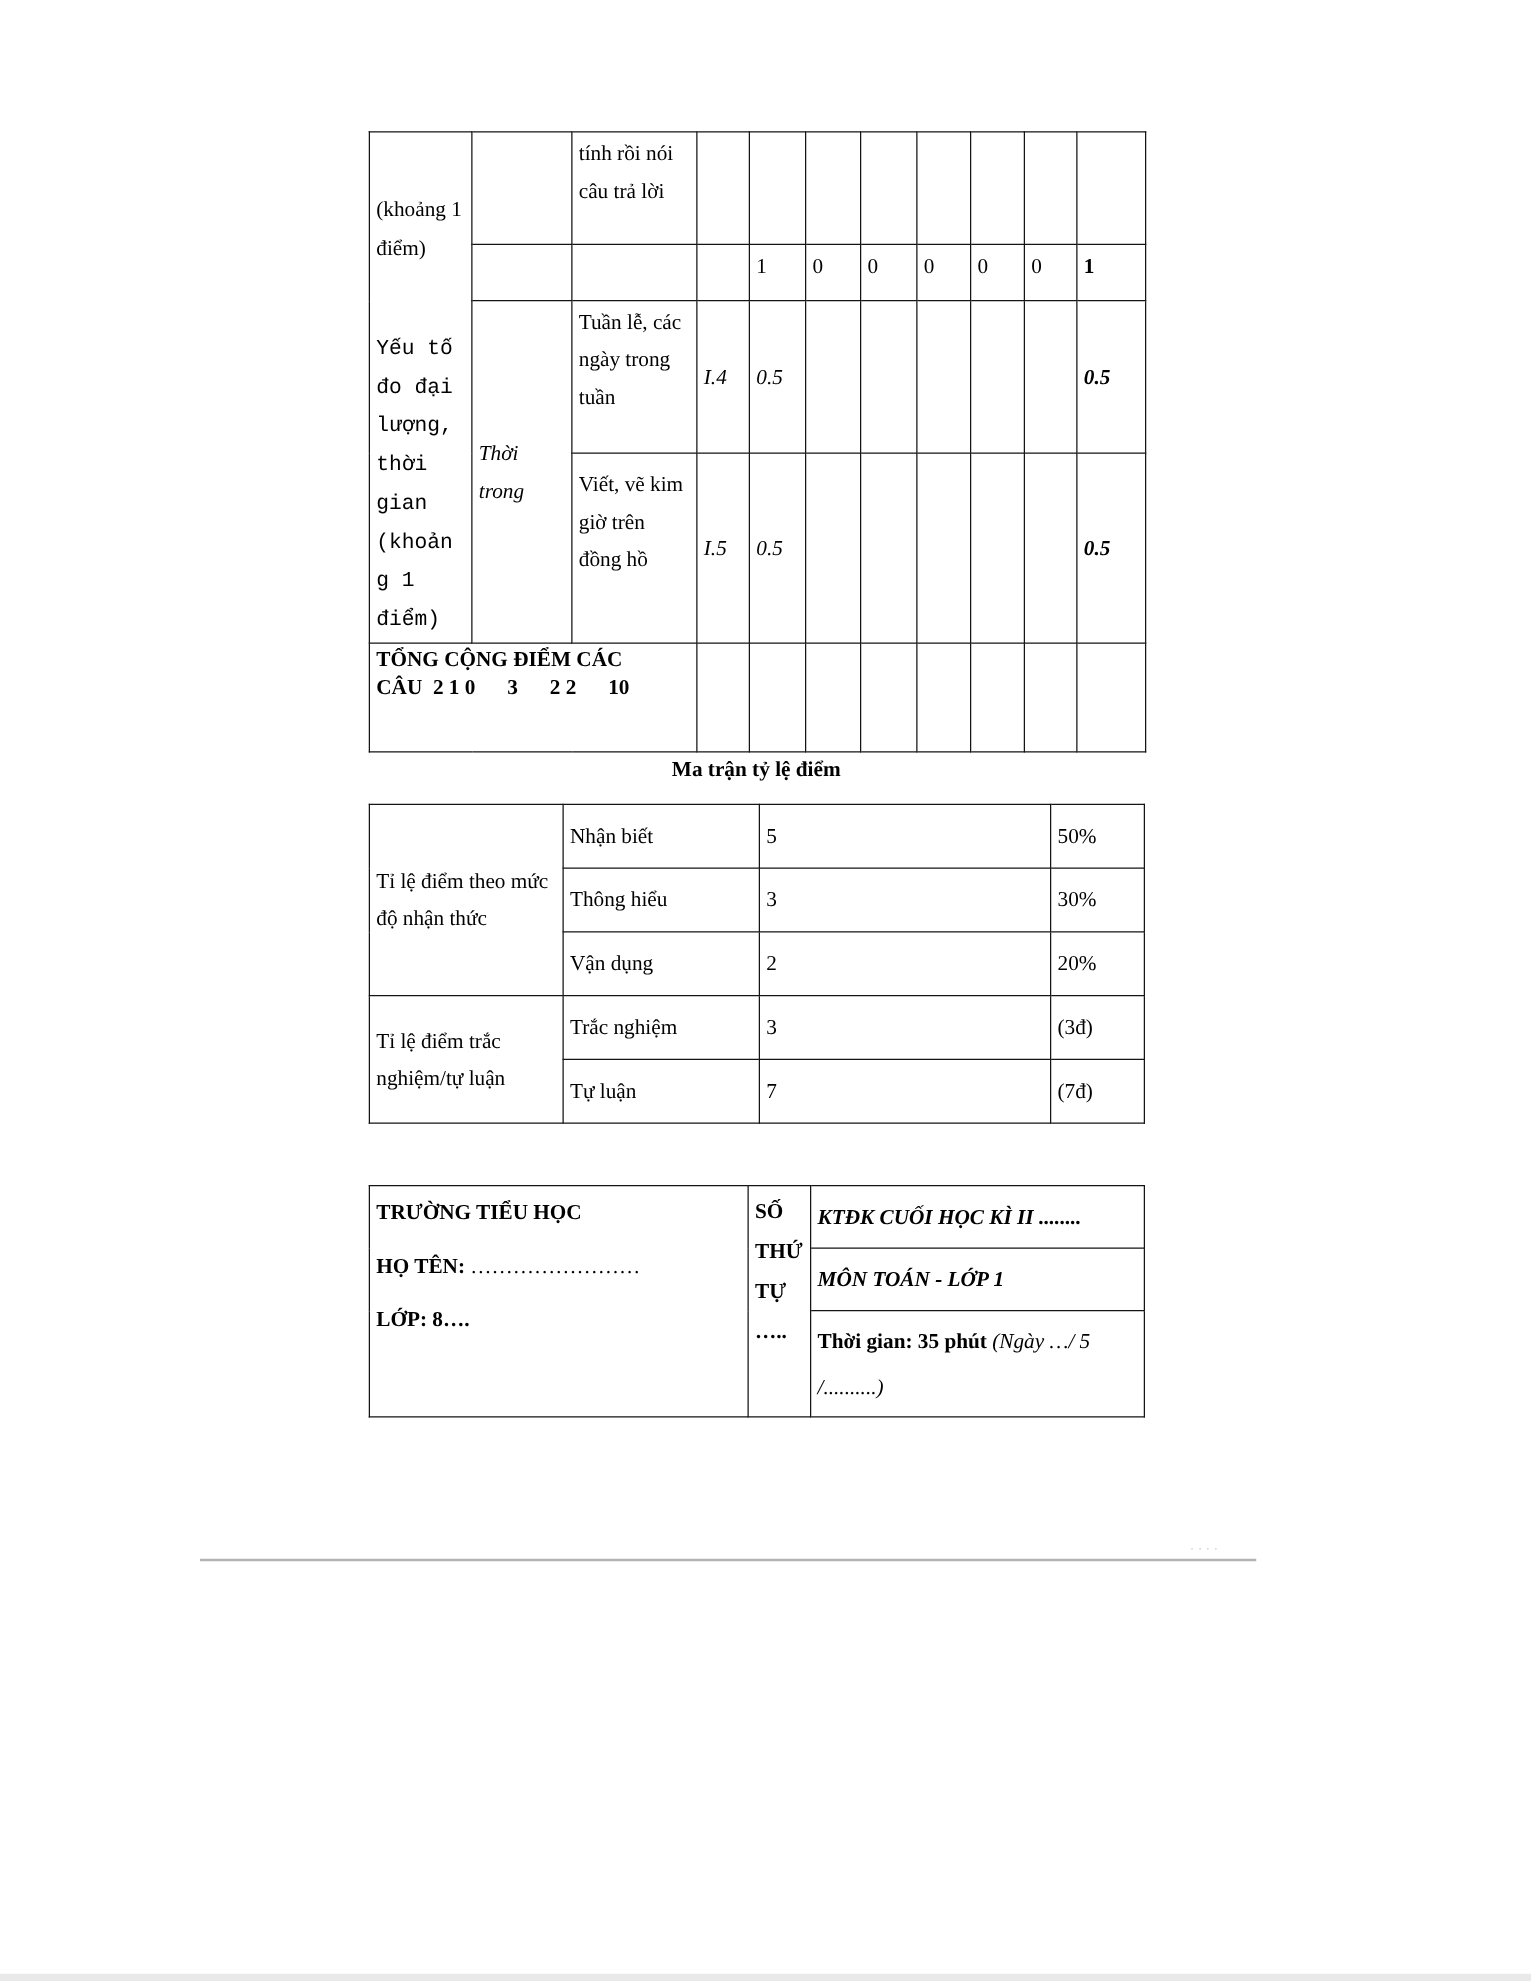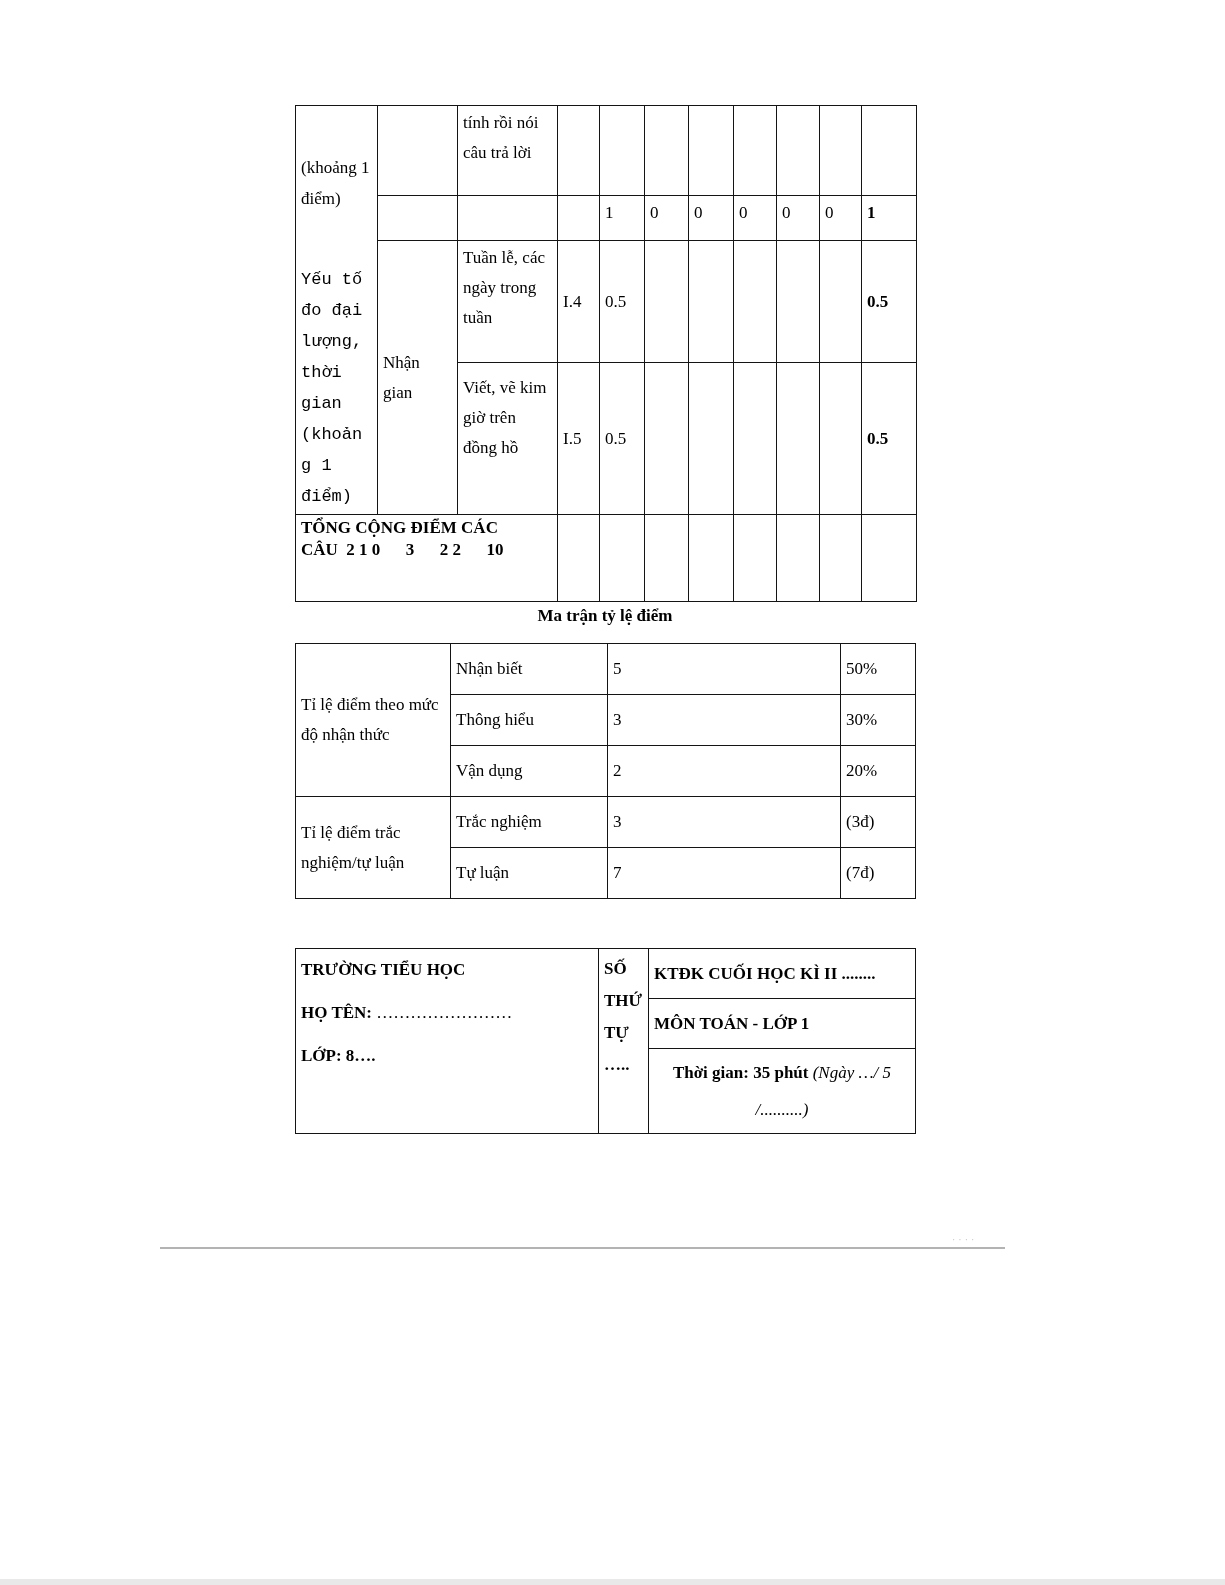--- a/index.html
+++ b/index.html
@@ -12,21 +12,21 @@
   table.t{position:absolute;border-collapse:collapse;table-layout:fixed;background:#fff;}
   table.t td{
     border:1px solid #141414;
     padding:2px 5px;
     font-size:17px;
     line-height:30px;
     vertical-align:top;
     overflow:hidden;
     word-wrap:break-word;
   }
-  .mid{vertical-align:middle !important;}
+  .mid{vertical-align:middle !important;font-style:italic;}
   .b{font-weight:bold;}
   .i{font-style:italic;}
   .pre{white-space:pre;}
 
   
   .grp{line-height:31px;}
   .grp-a{margin-top:44px;}
   .grp-b{margin-top:50px;font-family:Liberation Mono, monospace;}
 
   .total-cell{vertical-align:top;padding-top:10px;margin-top:12px;}
@@ -38,21 +38,21 @@
   }
 
   
   #ratio-table td{vertical-align:middle;}
 
   
   .hdr-left{padding-top:6px !important;}
   .hdr-left > div{line-height:30px;margin-bottom:13px;}
   .stt-cell{padding-top:4px !important;}
   .stt-cell div{line-height:32px;font-weight:bold;}
-  .time-cell{line-height:37px !important;vertical-align:middle !important;text-align:center;}
+  .time-cell{line-height:37px !important;vertical-align:middle !important;}
 
   .footer-line{
     position:absolute;left:160px;top:1247px;width:845px;height:2px;
     background:#b3b3b3;
   }
   .footer-mark{
     position:absolute;left:952px;top:1234px;
     font-size:10px;color:#c4c4c4;letter-spacing:3px;line-height:12px;
   }
   .bottom-edge{
@@ -102,21 +102,21 @@
       <td></td>
       <td>1</td>
       <td>0</td>
       <td>0</td>
       <td>0</td>
       <td>0</td>
       <td>0</td>
       <td class="b">1</td>
     </tr>
     <tr style="height:115px">
-      <td rowspan="2" class="mid">Nhận gian</td>
+      <td rowspan="2" class="mid">Thời trong</td>
       <td>Tuần lễ, các ngày trong tuần</td>
       <td class="mid">I.4</td>
       <td class="mid">0.5</td>
       <td></td>
       <td></td>
       <td></td>
       <td></td>
       <td></td>
       <td class="mid b">0.5</td>
     </tr>

